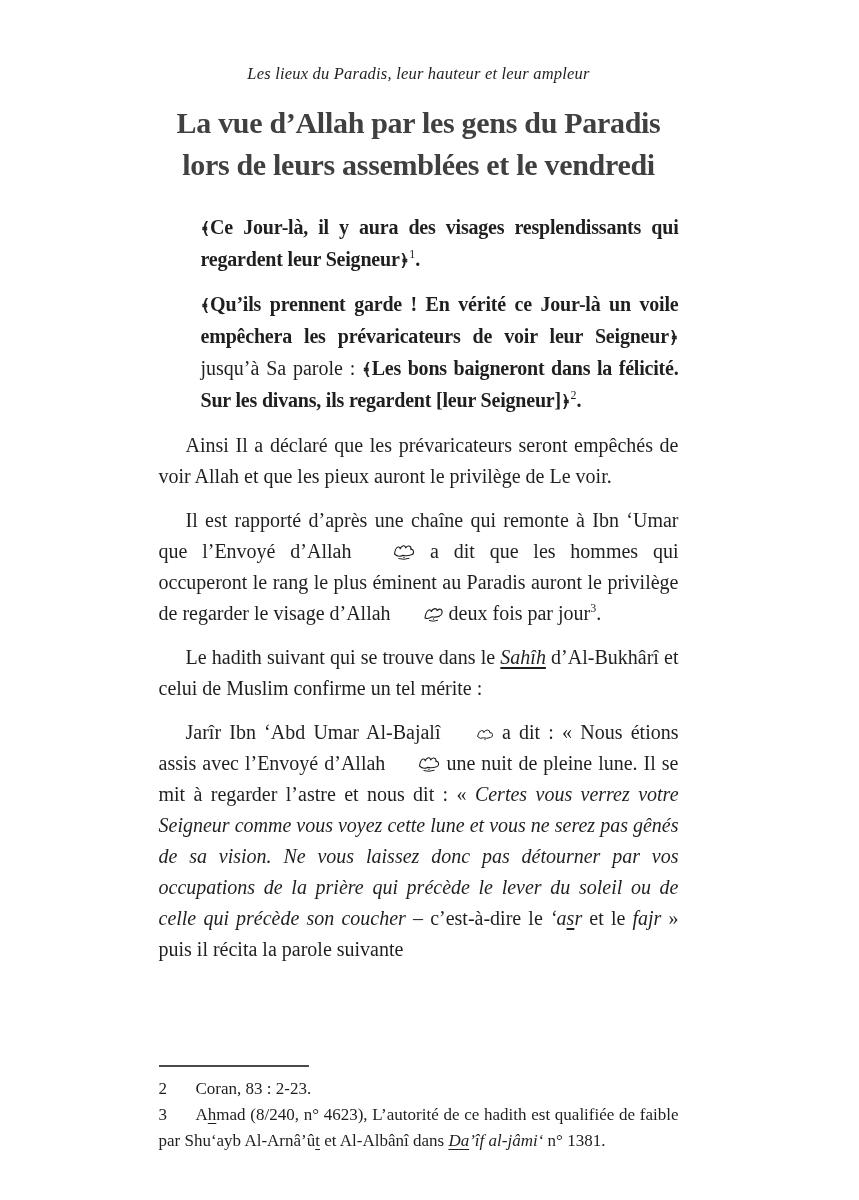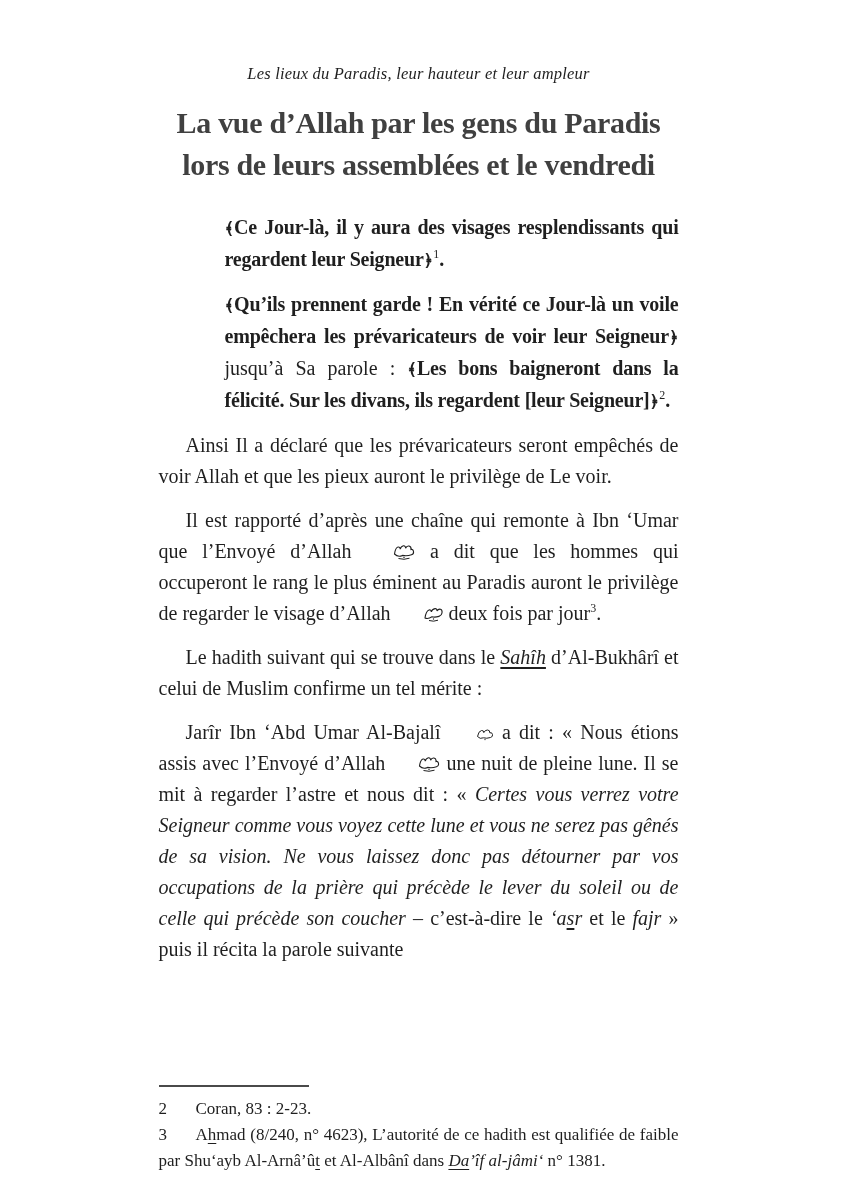--- a/index.html
+++ b/index.html
@@ -5,21 +5,21 @@
   html, body { margin: 0; padding: 0; background: #ffffff; }
   .page {
     position: relative;
     width: 752px;
     height: 1200px;
     margin: 0 auto;
     background: #ffffff;
     color: #1f1f1f;
     font-family: "Liberation Serif", "DejaVu Serif", serif;
     box-sizing: border-box;
-    padding: 64px 127px 26px 105px;
+    padding: 64px 127px 46px 105px;
     display: flex;
     flex-direction: column;
     overflow: hidden;
   }
   .running-header {
     text-align: center;
     font-style: italic;
     font-size: 16.5px;
     line-height: 20px;
     margin-bottom: 18px;
@@ -34,21 +34,21 @@
     letter-spacing: -0.3px;
     color: #404040;
   }
   .para {
     font-size: 20px;
     line-height: 31px;
     text-align: justify;
     margin: 0 0 13px 0;
   }
   .para.indent { text-indent: 27px; }
-  .para.quote { margin-left: 66px; text-indent: 0; }
+  .para.quote { margin-left: 42px; text-indent: 0; }
   .seg-r { }
   .seg-b { font-weight: bold; letter-spacing: -0.2px; }
   .seg-i { font-style: italic; }
   .seg-u { text-decoration: underline; text-underline-offset: 3px; }
   .seg-iu { font-style: italic; text-decoration: underline; text-underline-offset: 3px; }
   .seg-orn {
     font-family: "DejaVu Sans", sans-serif;
     font-weight: bold;
     font-size: 0.82em;
   }

